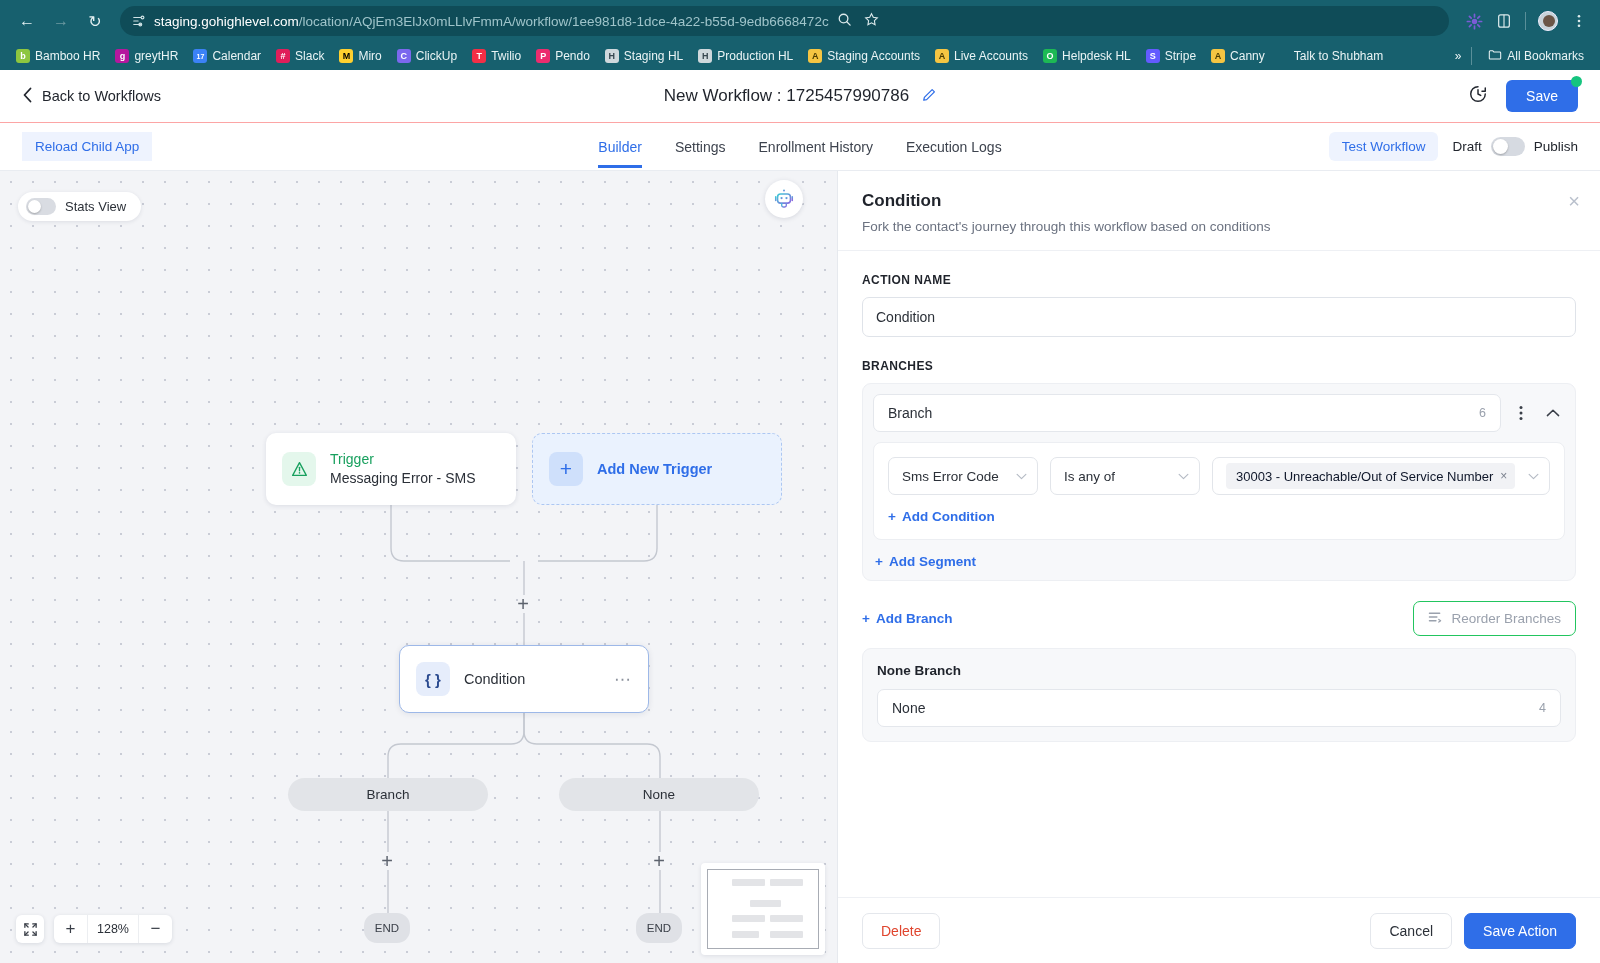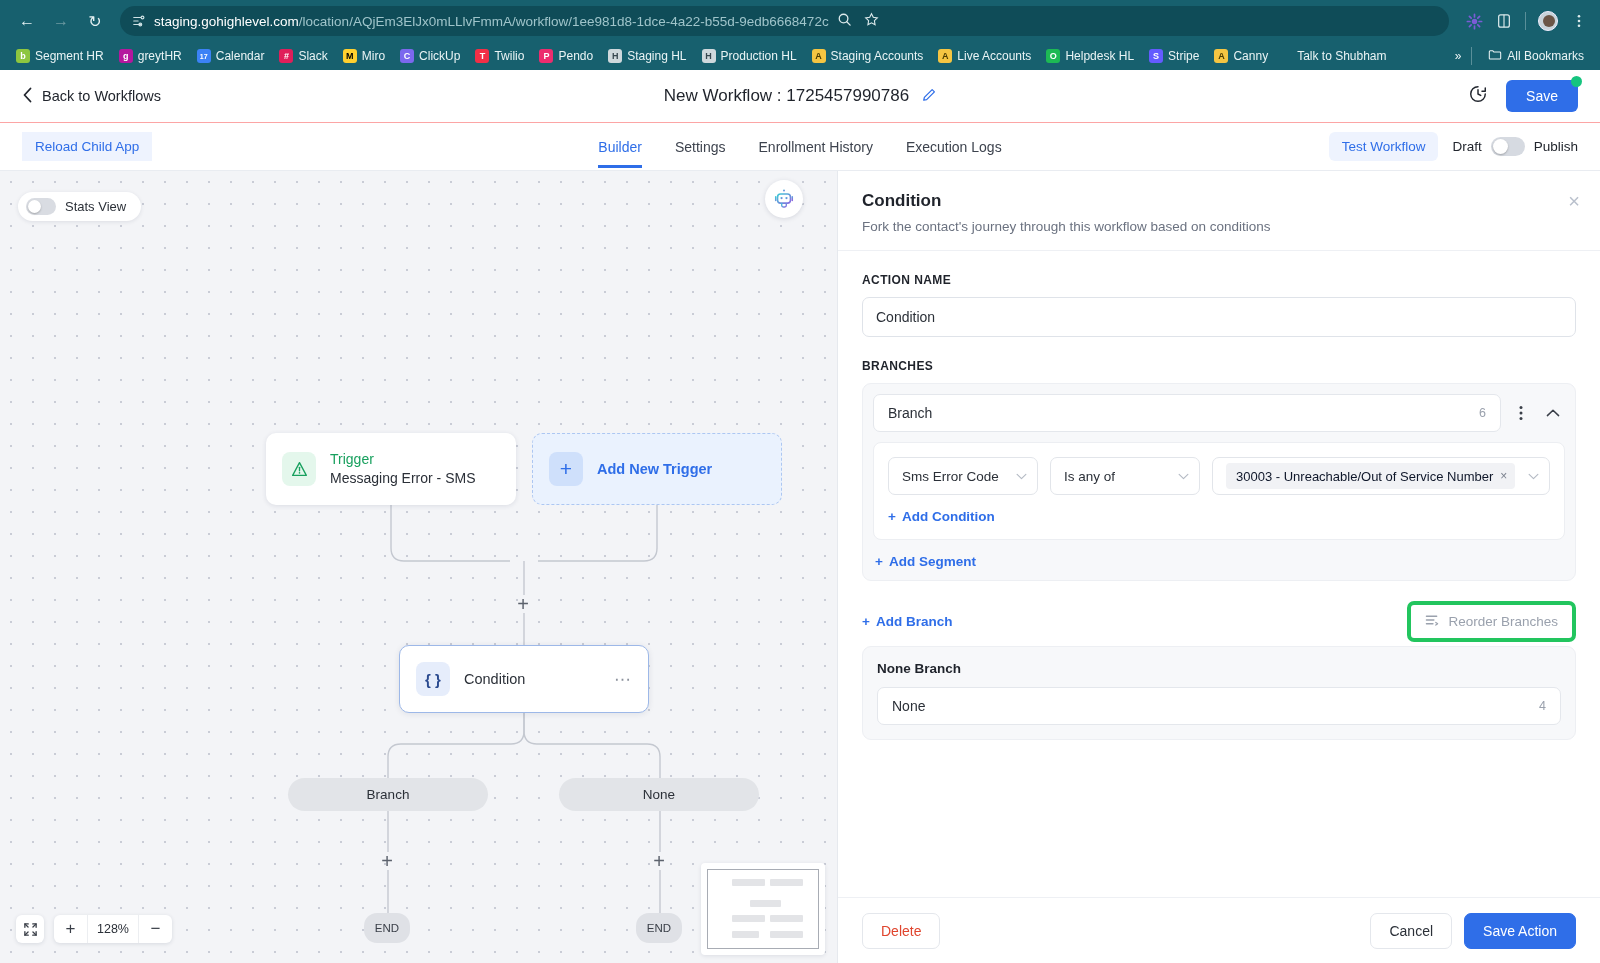--- a/index.html
+++ b/index.html
@@ -204,25 +204,25 @@
   .chip-text { font-size: 13px; color: #0f172a; white-space: nowrap; }
   .chip-x { color: #7b828e; font-size: 12px; cursor: pointer; }
 
   .link-btn { display: inline-flex; align-items: center; gap: 6px; color: #2f6ee8; font-size: 13.5px; font-weight: bold; cursor: pointer; }
   .add-cond { margin-top: 14px; }
   .add-seg { margin-top: 14px; margin-left: 2px; }
 
   .branch-actions { display: flex; align-items: center; margin-top: 20px; }
   .reorder-btn {
     margin-left: auto; display: flex; align-items: center; gap: 8px;
-    border: 4px solid #22c55e; border-radius: 7px; padding: 8px 14px;
+    border: 1px solid #22c55e; border-radius: 7px; padding: 8px 14px;
     font-size: 13.5px; color: #9aa1ad; background: #fff; cursor: not-allowed; font-family: inherit;
   }
 
-  .none-block { margin-top: 4px; background: #f7f8fa; border: 1px solid #edeff3; border-radius: 9px; padding: 14px; }
+  .none-block { margin-top: 12px; background: #f7f8fa; border: 1px solid #edeff3; border-radius: 9px; padding: 14px; }
   .none-title { font-size: 13.5px; font-weight: bold; color: #1f232b; margin-bottom: 11px; }
   .none-box { height: 38px; background: #fff; border: 1px solid #e4e7ec; border-radius: 7px; display: flex; align-items: center; padding: 0 14px; }
 
   .panel-foot {
     height: 66px; border-top: 1px solid #eef0f4; display: flex; align-items: center;
     padding: 0 24px; gap: 12px; background: #fff;
   }
   .btn {
     border-radius: 7px; padding: 9px 18px; font-size: 14px; cursor: pointer;
     font-family: inherit; border: 1px solid #e4e7ec; background: #fff; color: #2b3038;
@@ -285,21 +285,21 @@
             <circle cx="7" cy="7" r="1.3" fill="#dceaec"></circle>
             <circle cx="7" cy="11.8" r="1.3" fill="#dceaec"></circle>
           </svg>
       </span>
     </div>
   </div>
 
   <div class="bm-row">
     <div class="bm">
         <span class="bm-ico" style="background:#8ec63f">b</span>
-        <span class="bm-label">Segment HR</span>
+        <span class="bm-label">Bamboo HR</span>
       </div>
     <div class="bm">
         <span class="bm-ico" style="background:#b5179e">g</span>
         <span class="bm-label">greytHR</span>
       </div>
     <div class="bm">
         <span class="bm-ico" style="background:#3b82f6;font-size:7px">17</span>
         <span class="bm-label">Calendar</span>
       </div>
     <div class="bm">

